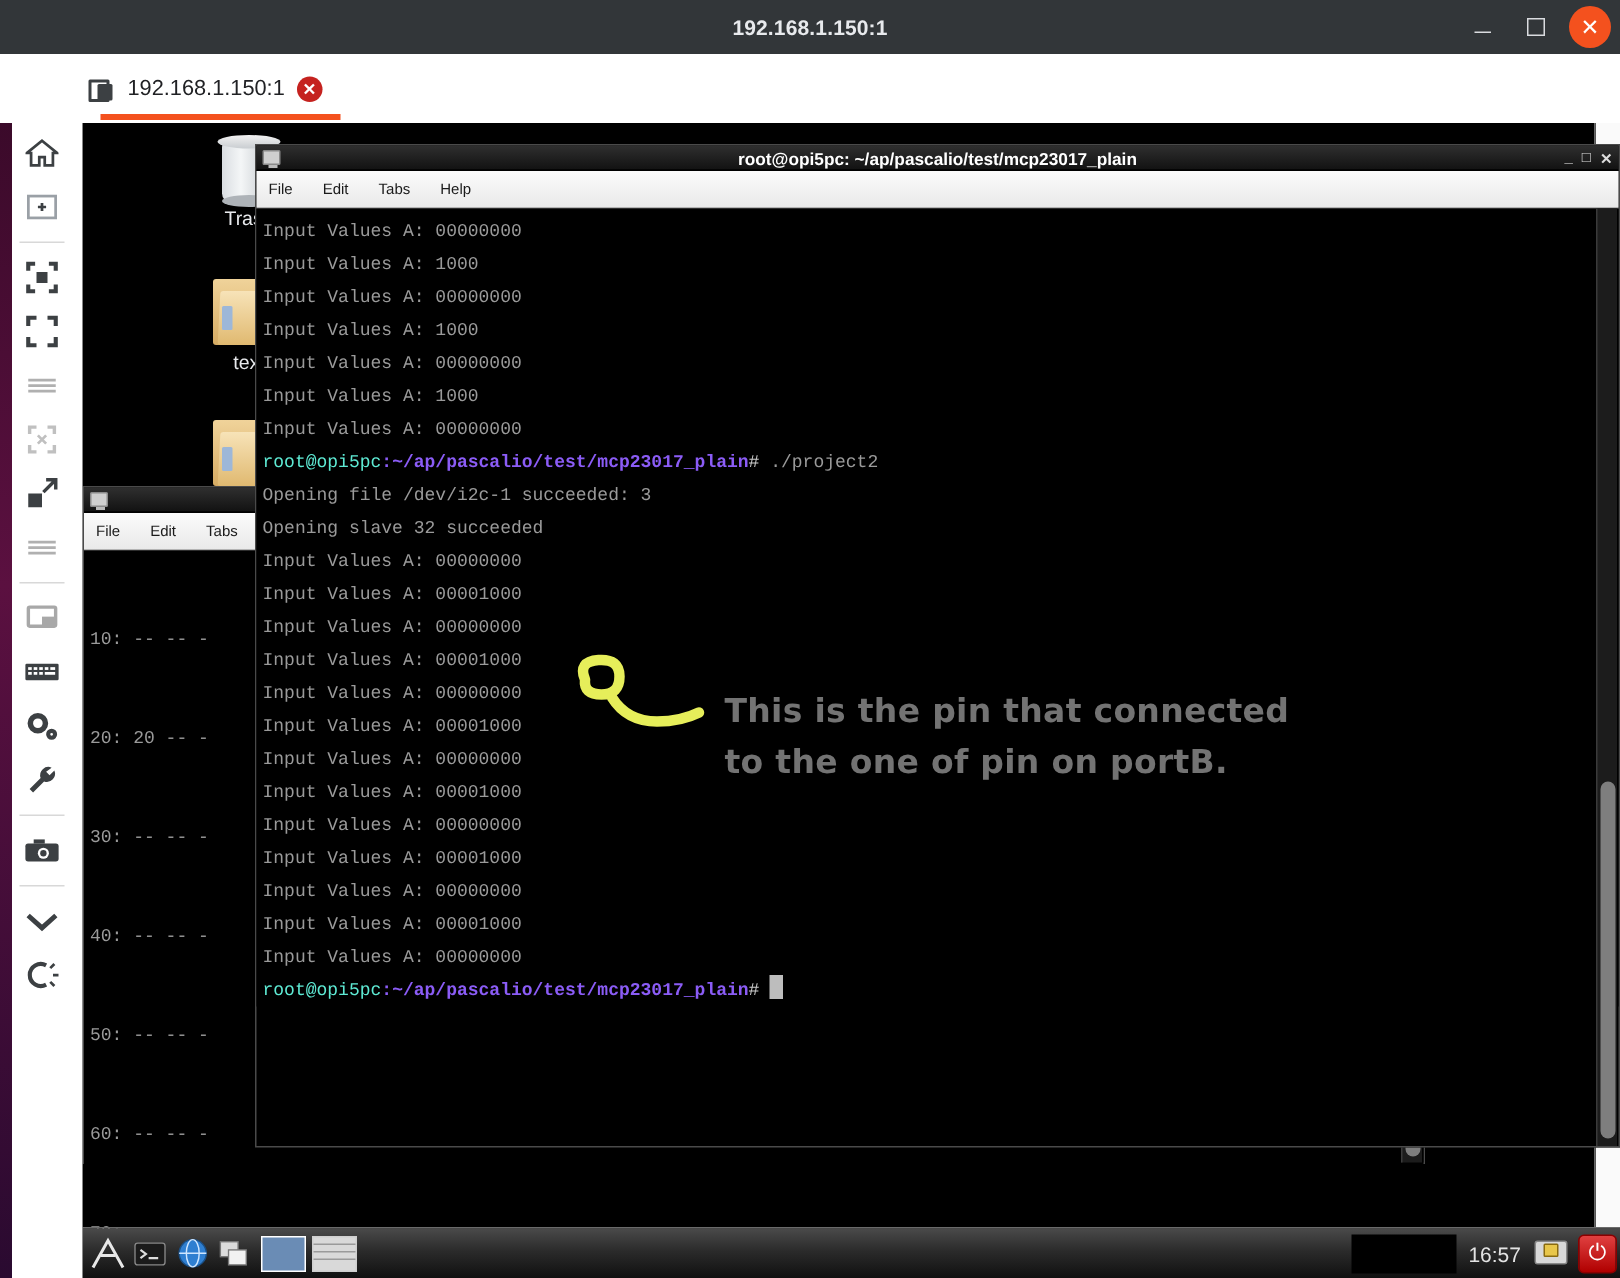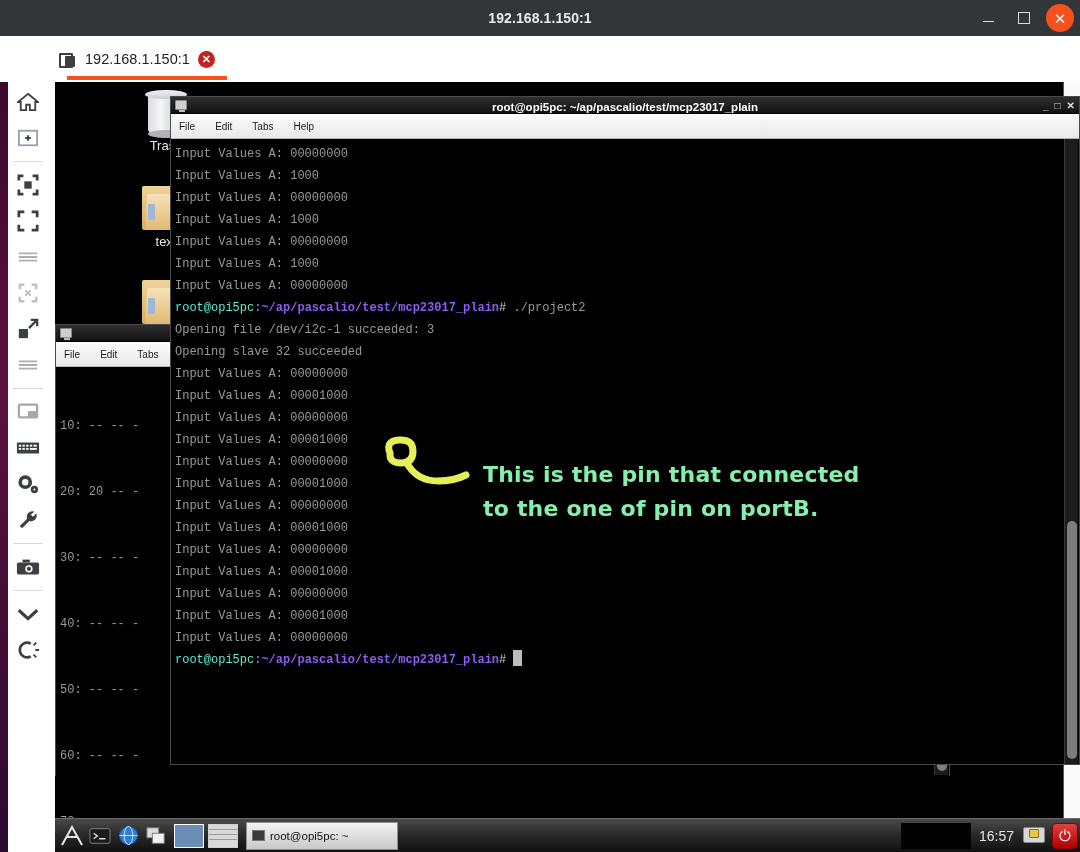--- a/index.html
+++ b/index.html
@@ -110,21 +110,21 @@
   .c-path { color: #8b5cf6; font-weight: bold; }
   .c-white { color: #c9c9c9; }
   .c-dim { color: #9a9a9a; }
   .cursor { display: inline-block; width: 9px; height: 16px; background: #bdbdbd; vertical-align: -3px; }
 
   .scrollbar { position: absolute; right: 1px; width: 14px; background: #1c1c1c;
         border-left: 1px solid #3a3a3a; }
   .scroll-thumb { position: absolute; left: 2px; width: 10px; border-radius: 5px; background: #7e7e7e; }
 
   
-  .annot { position: absolute; color: #86efac; pointer-events: none; z-index: 5; }
+  .annot { position: absolute; color: #737373; pointer-events: none; z-index: 5; }
   .annot-text { font-family: "DejaVu Sans", sans-serif; font-size: 22px; font-weight: bold;
         line-height: 34px; letter-spacing: .2px; }
 
   
   .taskbar {
     position: absolute; left: 0; bottom: 0; width: 1025px; height: 34px;
     background: linear-gradient(180deg,#4a4a4a 0%,#2b2b2b 45%,#101010 100%);
     border-top: 1px solid #6a6a6a; display: flex; align-items: center; padding: 0 2px;
   }
   .tb-launch { display:flex; align-items:center; gap: 2px; padding: 0 2px; }
@@ -433,24 +433,20 @@
               <rect x="8" y="8" width="13" height="11" fill="#f2f2f2" stroke="#777"></rect>
             </svg>
         </div>
         <div class="pager active"></div>
         <div class="pager2">
             <i></i>
             <i></i>
             <i></i>
           </div>
       </div>
-      <div class="tb-task">
-        <span class="ti"></span>
-        <span>root@opi5pc: ~</span>
-      </div>
       <div class="tb-spacer"></div>
       <div class="tb-blackbox"></div>
       <div class="tb-clock">16:57</div>
       <div class="tray-lock">
           <div class="mon"></div>
           <div class="pad"></div>
         </div>
       <div class="tray-power">⏻</div>
     </div>
 

